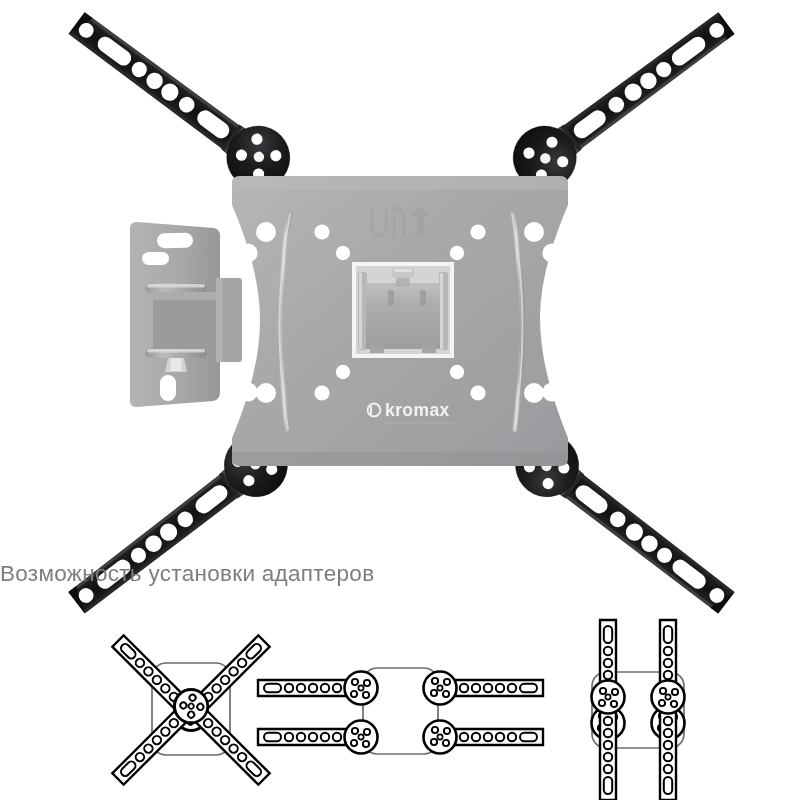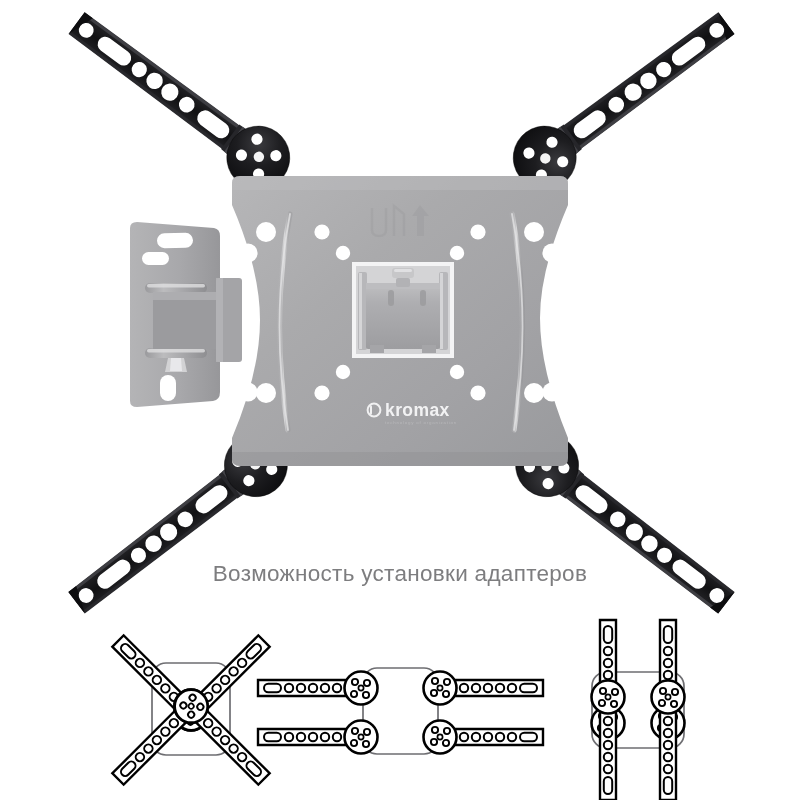--- a/index.html
+++ b/index.html
@@ -24,21 +24,21 @@
     top: 0;
     display: block;
   }
   #product-svg { z-index: 1; }
   #caption-layer {
     position: absolute;
     left: 0;
     top: 560px;
     width: 800px;
     z-index: 3;
-    text-align: center;
+    text-align: left;
     pointer-events: none;
   }
   .caption-line {
     display: block;
     font-family: "Liberation Sans", sans-serif;
     font-size: 22.5px;
     font-weight: 400;
     color: #7d7d7f;
     letter-spacing: 0.3px;
     line-height: 28px;

